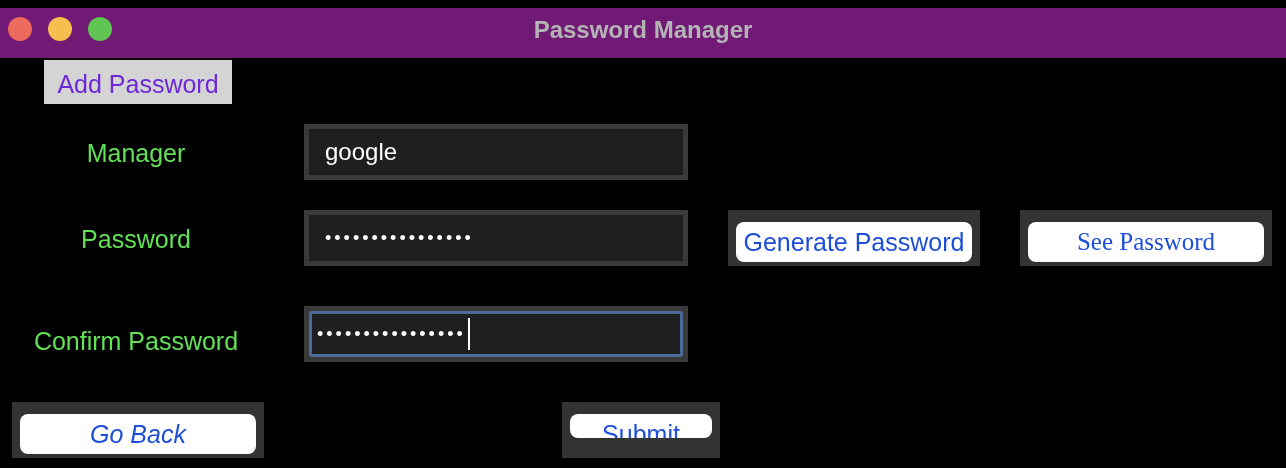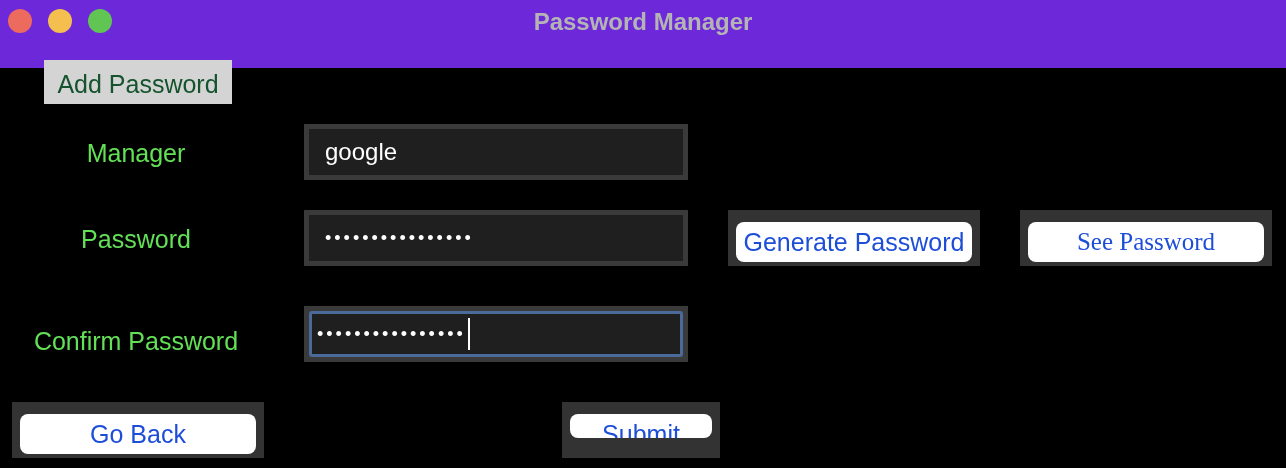--- a/index.html
+++ b/index.html
@@ -1,33 +1,33 @@
 <!DOCTYPE html>
 <html><head>
 <meta charset="utf-8">
 <style>
   html, body { margin: 0; padding: 0; }
   body {
     width: 1286px; height: 468px; background: #000; position: relative; overflow: hidden;
     font-family: "Liberation Sans", "DejaVu Sans", sans-serif;
   }
   .titlebar {
-    position: absolute; left: 0; top: 0; width: 1286px; height: 68px; background: #6d28d9;
+    position: absolute; left: 0; top: 8px; width: 1286px; height: 50px; background: #701a75;
   }
   .traffic { position: absolute; top: 9px; width: 24px; height: 24px; border-radius: 50%; }
   .t-close { left: 8px; background: #ec6a5e; }
   .t-min { left: 48px; background: #f4bf4f; }
   .t-max { left: 88px; background: #61c554; }
   .title {
     position: absolute; left: 0; right: 0; top: 8px; text-align: center;
     color: #b4b4b4; font-weight: bold; font-size: 24px;
   }
   .heading {
     position: absolute; left: 44px; top: 60px; width: 188px; height: 44px;
-    background: #d4d4d4; color: #14532d; font-size: 25px; line-height: 48px; text-align: center;
+    background: #d4d4d4; color: #6d28d9; font-size: 25px; line-height: 48px; text-align: center;
   }
   .label {
     position: absolute; color: #63e156; font-size: 25px; text-align: center; width: 272px; left: 0;
   }
   .field {
     position: absolute; left: 304px; width: 384px; height: 56px; background: #3a3a3a;
     box-sizing: border-box; padding: 5px;
   }
   .field-inner {
     width: 100%; height: 100%; background: #1f1f1f; box-sizing: border-box;
@@ -74,19 +74,19 @@
 </div>
 
 <div class="btn-wrap" style="left:728px; top:210px; width:252px; height:56px;">
   <div class="btn" style="left:8px; top:12px; width:236px; height:40px; line-height:40px;">Generate Password</div>
 </div>
 
 <div class="btn-wrap" style="left:1020px; top:210px; width:252px; height:56px;">
   <div class="btn" style="left:8px; top:12px; width:236px; height:40px; line-height:40px;font-family:Liberation Serif, serif;">See Password</div>
 </div>
 
-<div class="btn-wrap" style="left:12px; top:402px; width:252px; height:56px;">
+<div class="btn-wrap" style="left:12px; top:402px; width:252px; height:56px;font-style:italic;">
   <div class="btn" style="left:8px; top:12px; width:236px; height:40px; line-height:40px;">Go Back</div>
 </div>
 
 <div class="btn-wrap" style="left:562px; top:402px; width:158px; height:56px;">
   <div class="btn" style="left:8px; top:12px; width:142px; height:24px; line-height:40px;text-align:center;">Submit</div>
 </div>
 
 </body></html>

